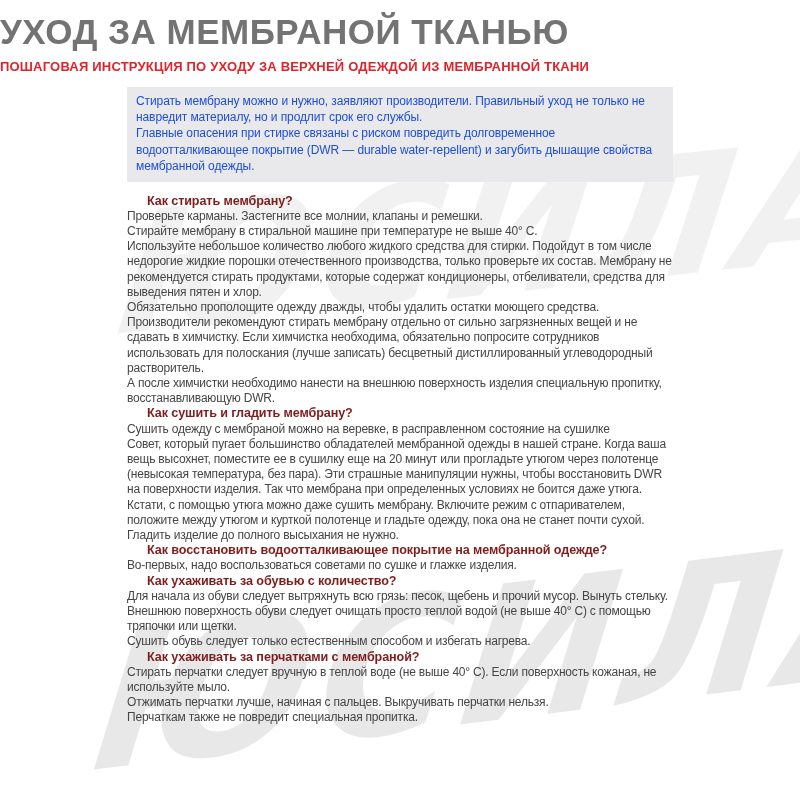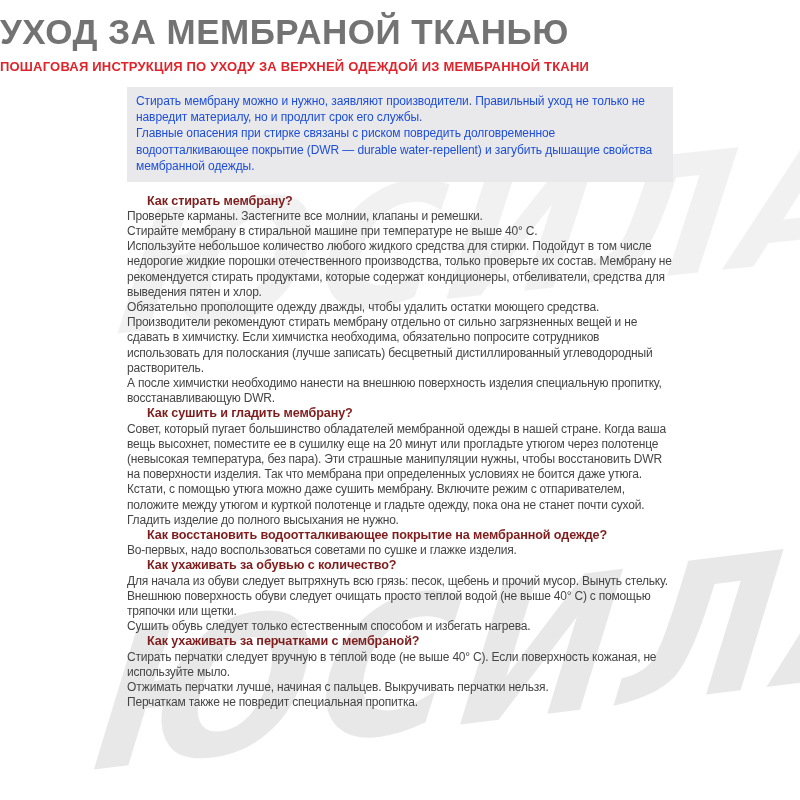--- a/index.html
+++ b/index.html
@@ -119,20 +119,21 @@
           <p>Проверьте карманы. Застегните все молнии, клапаны и ремешки.</p>
           <p>Стирайте мембрану в стиральной машине при температуре не выше 40° С.</p>
           <p>Используйте небольшое количество любого жидкого средства для стирки. Подойдут в том числе недорогие жидкие порошки отечественного производства, только проверьте их состав. Мембрану не рекомендуется стирать продуктами, которые содержат кондиционеры, отбеливатели, средства для выведения пятен и хлор.</p>
           <p>Обязательно прополощите одежду дважды, чтобы удалить остатки моющего средства.</p>
           <p>Производители рекомендуют стирать мембрану отдельно от сильно загрязненных вещей и не сдавать в химчистку. Если химчистка необходима, обязательно попросите сотрудников использовать для полоскания (лучше записать) бесцветный дистиллированный углеводородный растворитель.</p>
           <p>А после химчистки необходимо нанести на внешнюю поверхность изделия специальную пропитку, восстанавливающую DWR.</p>
         </div>
 
         <div class="section">
           <div class="section-heading">Как сушить и гладить мембрану?</div>
+          <p>Сушить одежду с мембраной можно на веревке, в расправленном состояние на сушилке</p>
           <p>Совет, который пугает большинство обладателей мембранной одежды в нашей стране. Когда ваша вещь высохнет, поместите ее в сушилку еще на 20 минут или прогладьте утюгом через полотенце (невысокая температура, без пара). Эти страшные манипуляции нужны, чтобы восстановить DWR на поверхности изделия. Так что мембрана при определенных условиях не боится даже утюга.</p>
           <p>Кстати, с помощью утюга можно даже сушить мембрану. Включите режим с отпаривателем, положите между утюгом и курткой полотенце и гладьте одежду, пока она не станет почти сухой. Гладить изделие до полного высыхания не нужно.</p>
         </div>
 
         <div class="section">
           <div class="section-heading">Как восстановить водоотталкивающее покрытие на мембранной одежде?</div>
           <p>Во-первых, надо воспользоваться советами по сушке и глажке изделия.</p>
         </div>
 
         <div class="section">

